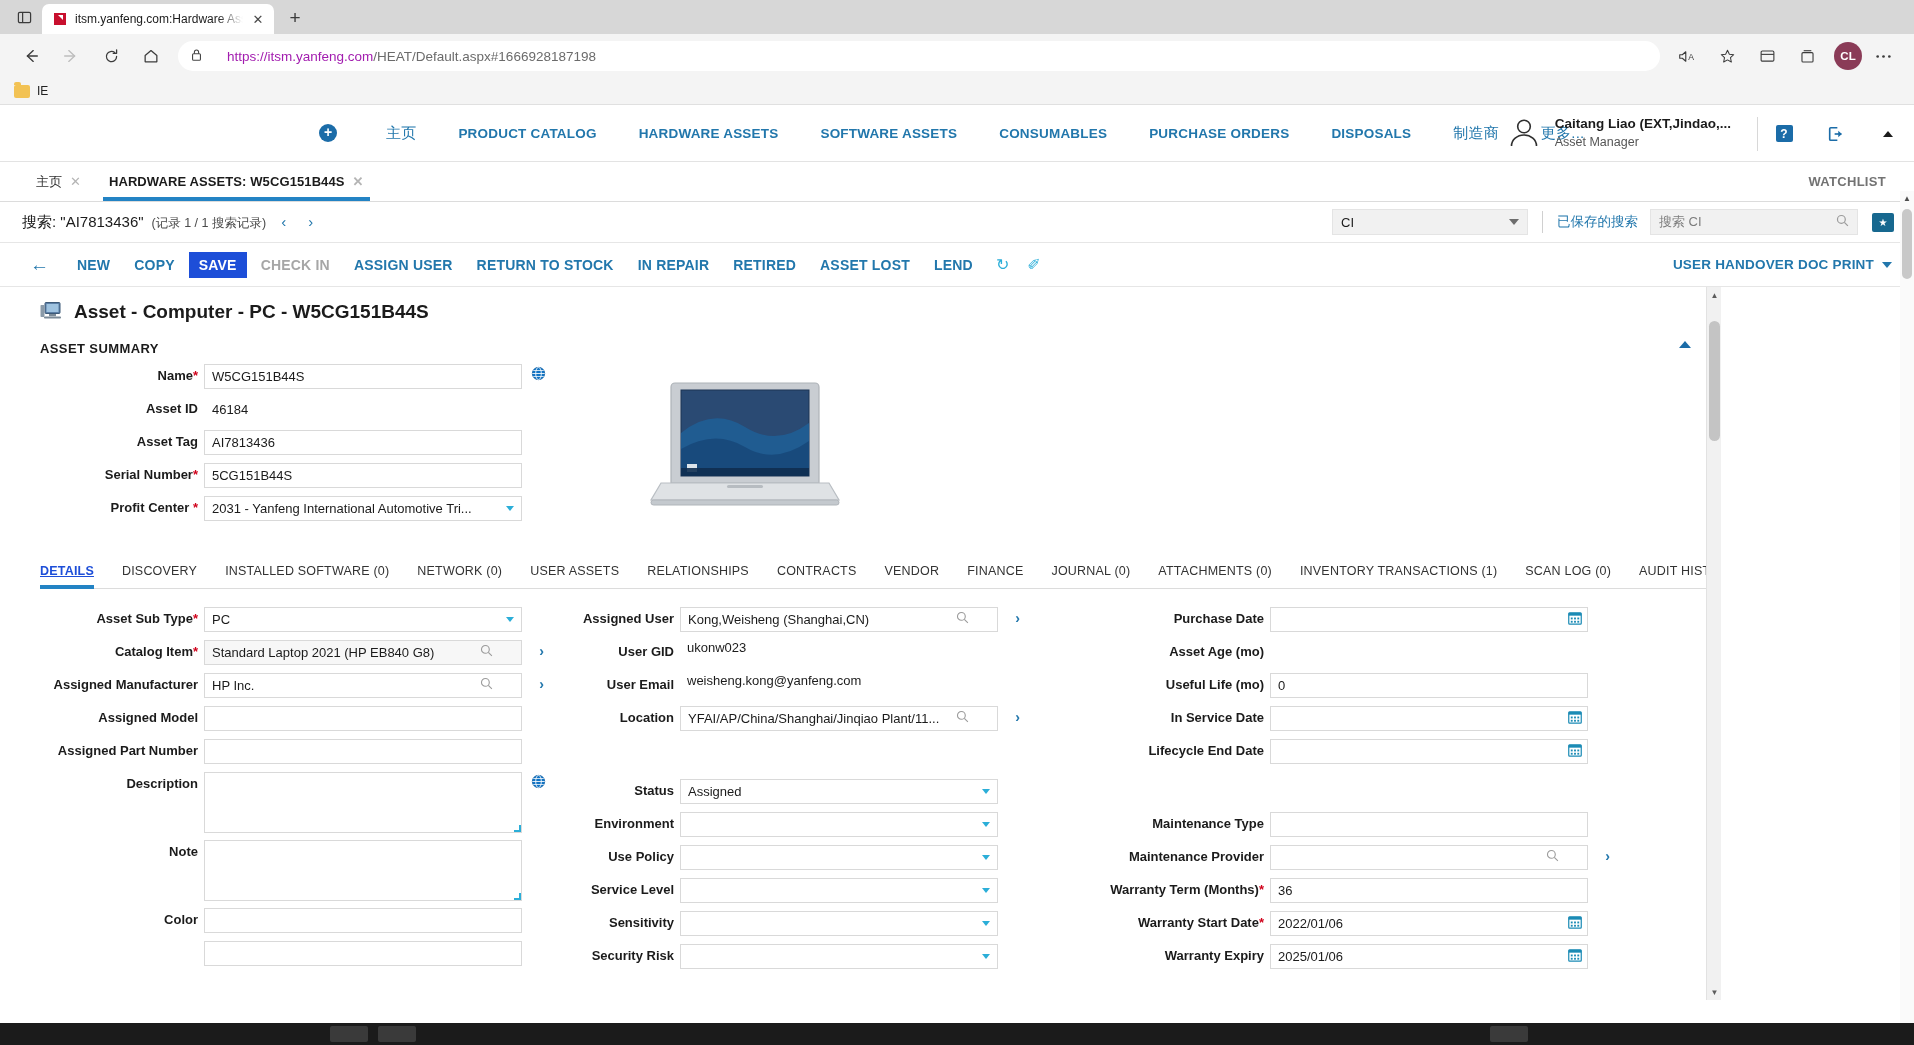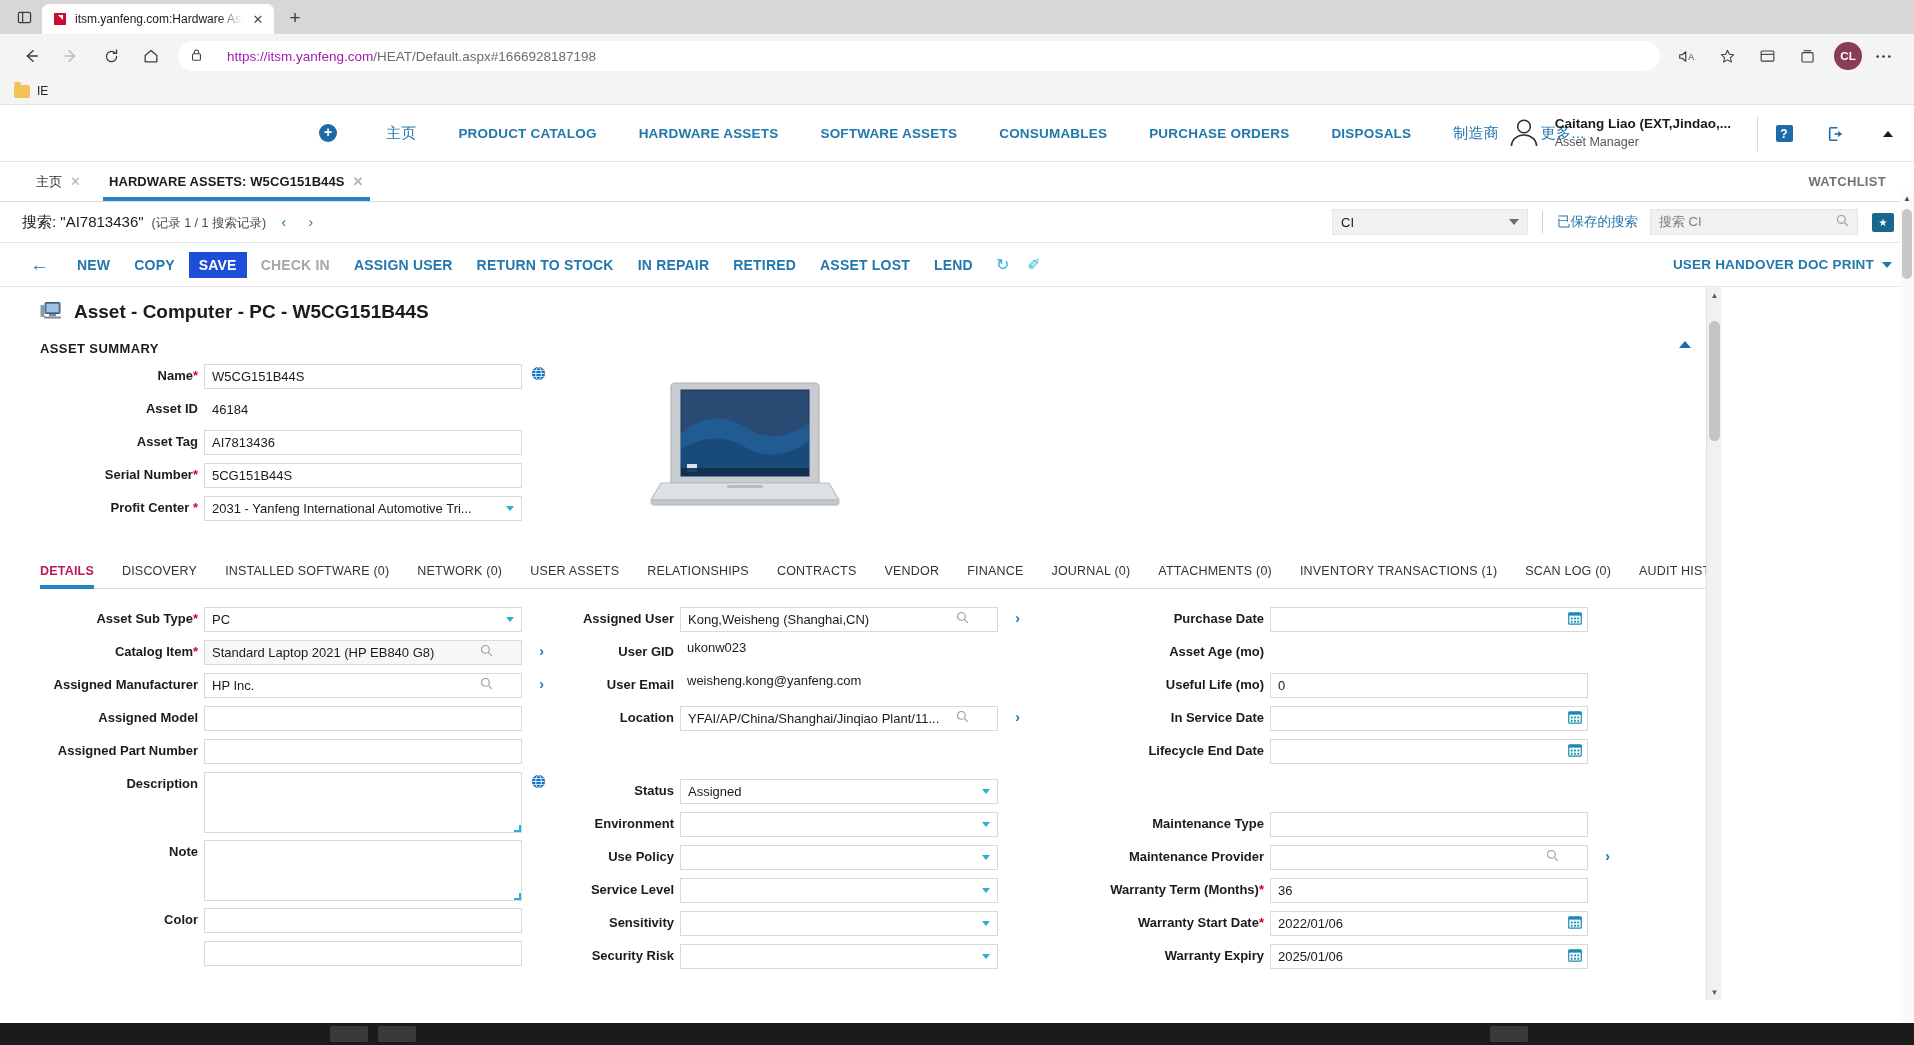--- a/index.html
+++ b/index.html
@@ -491,21 +491,21 @@
   }
   .dtab {
     font-size: 12.5px;
     color: #333333;
     letter-spacing: 0.2px;
     padding: 0 14px 10px 14px;
     white-space: nowrap;
     position: relative;
   }
   .dtab:first-child { padding-left: 0; }
-  .dtab.active { font-weight: bold; color: #be185d; }
+  .dtab.active { font-weight: bold; color: #1d4ed8; text-decoration: underline; }
   .dtab.active::after {
     content: "";
     position: absolute;
     left: 0; right: 14px; bottom: -1px;
     height: 4px;
     background: #2383c4;
   }
   .dtabs-plus {
     position: absolute;
     right: 24px;

